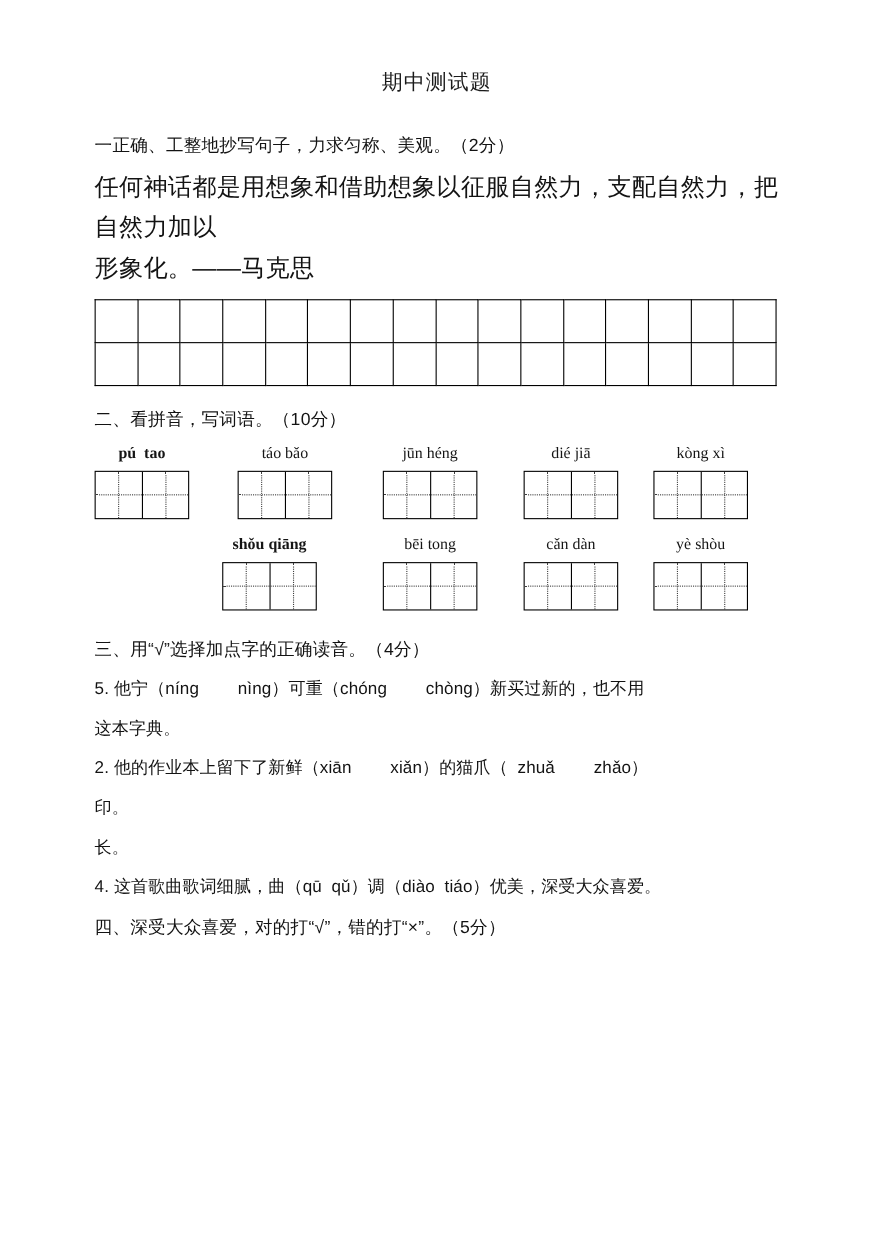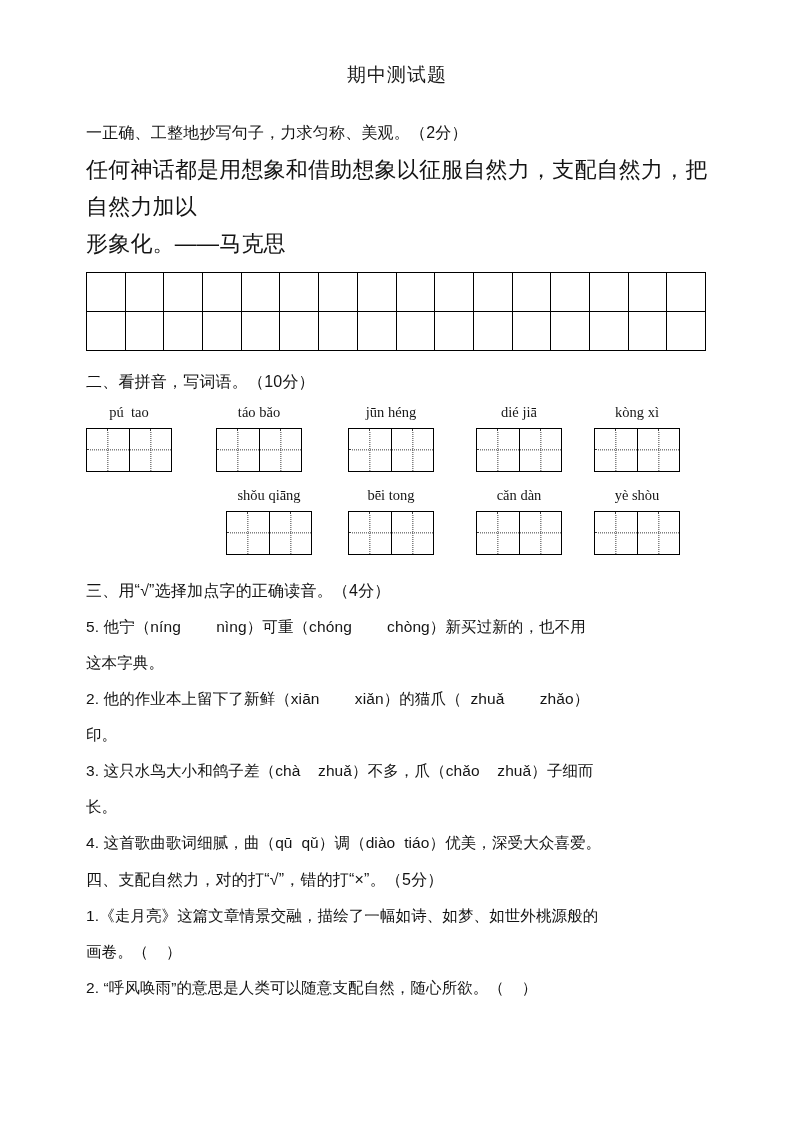--- a/index.html
+++ b/index.html
@@ -181,21 +181,21 @@
             </tr>
           </tbody>
       </table>
     </div>
 
     <div class="sec-gap-sm"></div>
 
     <div class="section-head">二、看拼音，写词语。（10分）</div>
 
     <div class="py-row" id="py-row-0">
-        <div class="py-group" style="left: 0px;">
+        <div class="py-group" style="left: 0px; font-weight: bold;">
           <div class="py-label">pú  tao</div>
           <div class="tzg">
             <div class="tzg-cell"></div>
             <div class="tzg-cell"></div>
           </div>
         </div>
         <div class="py-group" style="left: 130px;">
           <div class="py-label">táo bǎo</div>
           <div class="tzg">
             <div class="tzg-cell"></div>
@@ -218,21 +218,21 @@
         </div>
         <div class="py-group" style="left: 508px;">
           <div class="py-label">kòng xì</div>
           <div class="tzg">
             <div class="tzg-cell"></div>
             <div class="tzg-cell"></div>
           </div>
         </div>
       </div>
     <div class="py-row" id="py-row-1">
-        <div class="py-group" style="left: 140px;">
+        <div class="py-group" style="left: 116px; font-weight: bold;">
           <div class="py-label">shǒu qiāng</div>
           <div class="tzg">
             <div class="tzg-cell"></div>
             <div class="tzg-cell"></div>
           </div>
         </div>
         <div class="py-group" style="left: 262px;">
           <div class="py-label">bēi tong</div>
           <div class="tzg">
             <div class="tzg-cell"></div>
@@ -256,26 +256,20 @@
       </div>
 
     <div class="sec-gap-sm"></div>
 
     <div class="section-head">三、用“√”选择加点字的正确读音。（4分）</div>
     <div id="section-3-questions">
         <div class="q-line">5. 他宁（níng        nìng）可重（chóng        chòng）新买过新的，也不用</div>
         <div class="q-line">这本字典。</div>
         <div class="q-line">2. 他的作业本上留下了新鲜（xiān        xiǎn）的猫爪（  zhuǎ        zhǎo）</div>
         <div class="q-line">印。</div>
-        <div class="q-line">3. 这只水鸟大小和鸽子差（chà    zhuǎ）不多，爪（chǎo    zhuǎ）子细而</div>
         <div class="q-line">长。</div>
         <div class="q-line">4. 这首歌曲歌词细腻，曲（qū  qǔ）调（diào  tiáo）优美，深受大众喜爱。</div>
       </div>
 
-    <div class="section-head">四、支配自然力，对的打“√”，错的打“×”。（5分）</div>
-    <div id="section-4-questions">
-        <div class="q-line">1.《走月亮》这篇文章情景交融，描绘了一幅如诗、如梦、如世外桃源般的</div>
-        <div class="q-line">画卷。（    ）</div>
-        <div class="q-line">2. “呼风唤雨”的意思是人类可以随意支配自然，随心所欲。（    ）</div>
-      </div>
+    <div class="section-head">四、深受大众喜爱，对的打“√”，错的打“×”。（5分）</div>
 
   </div>
 </div>
 
 </body></html>

